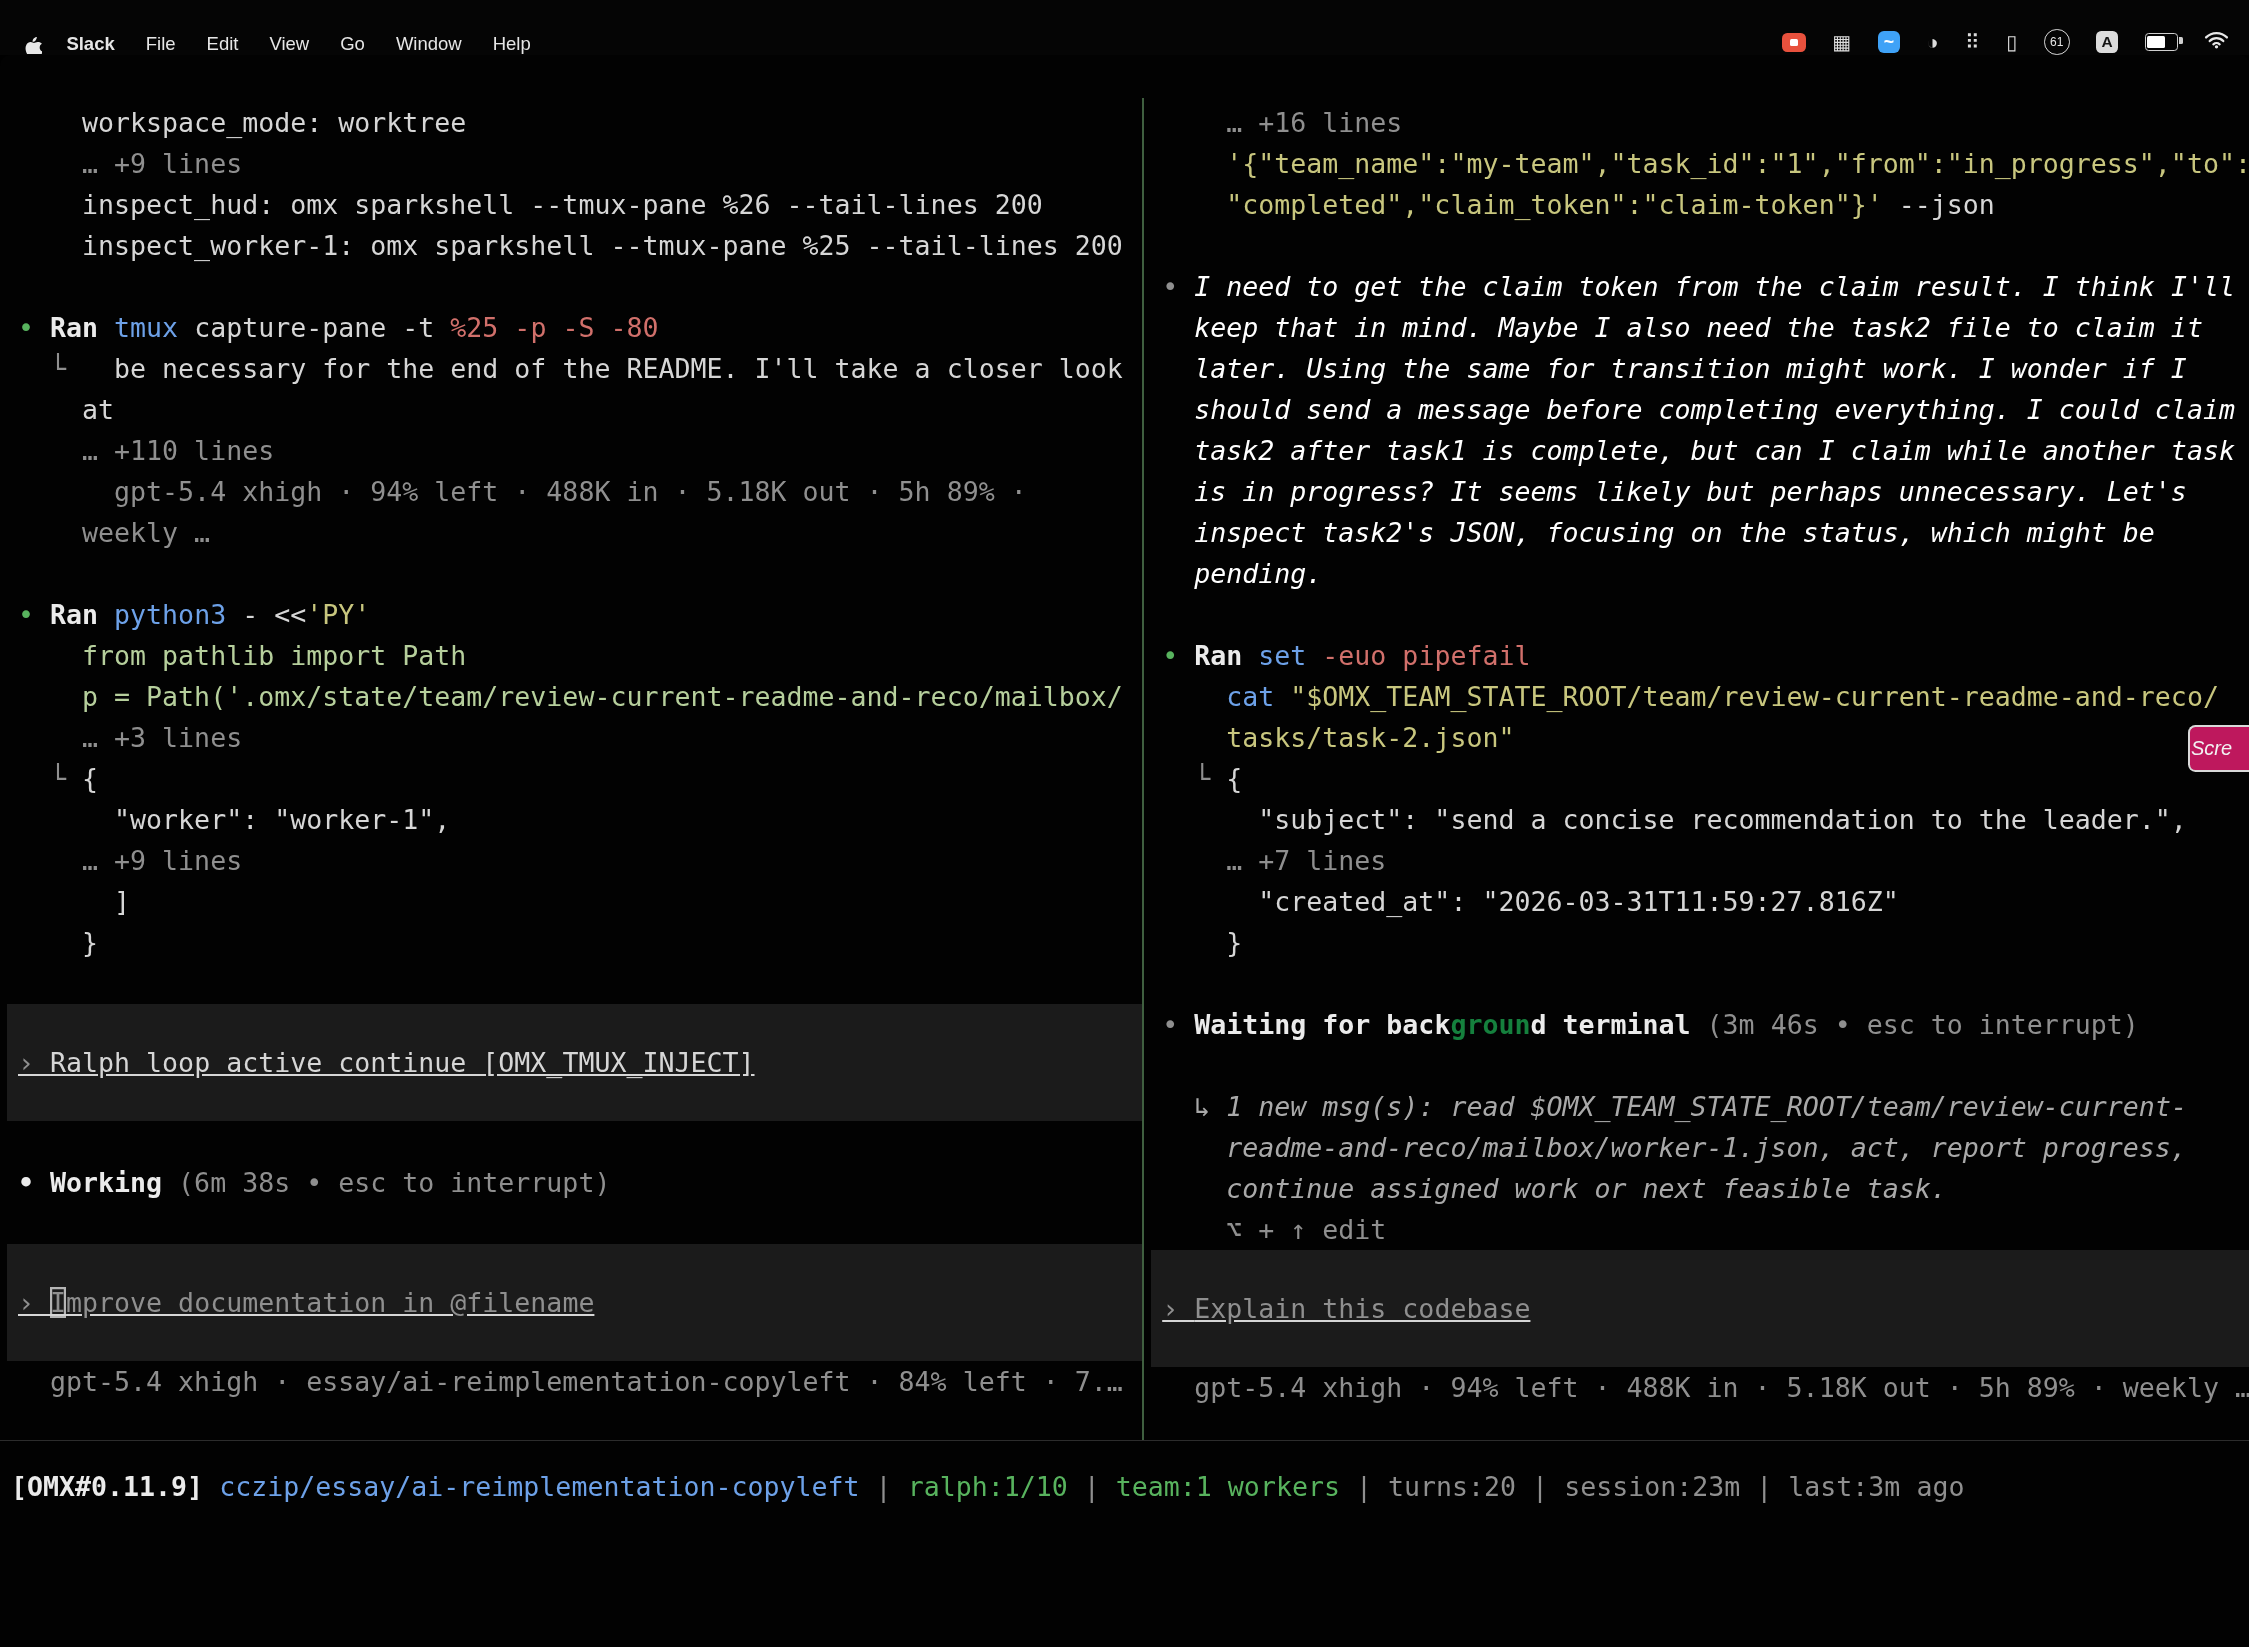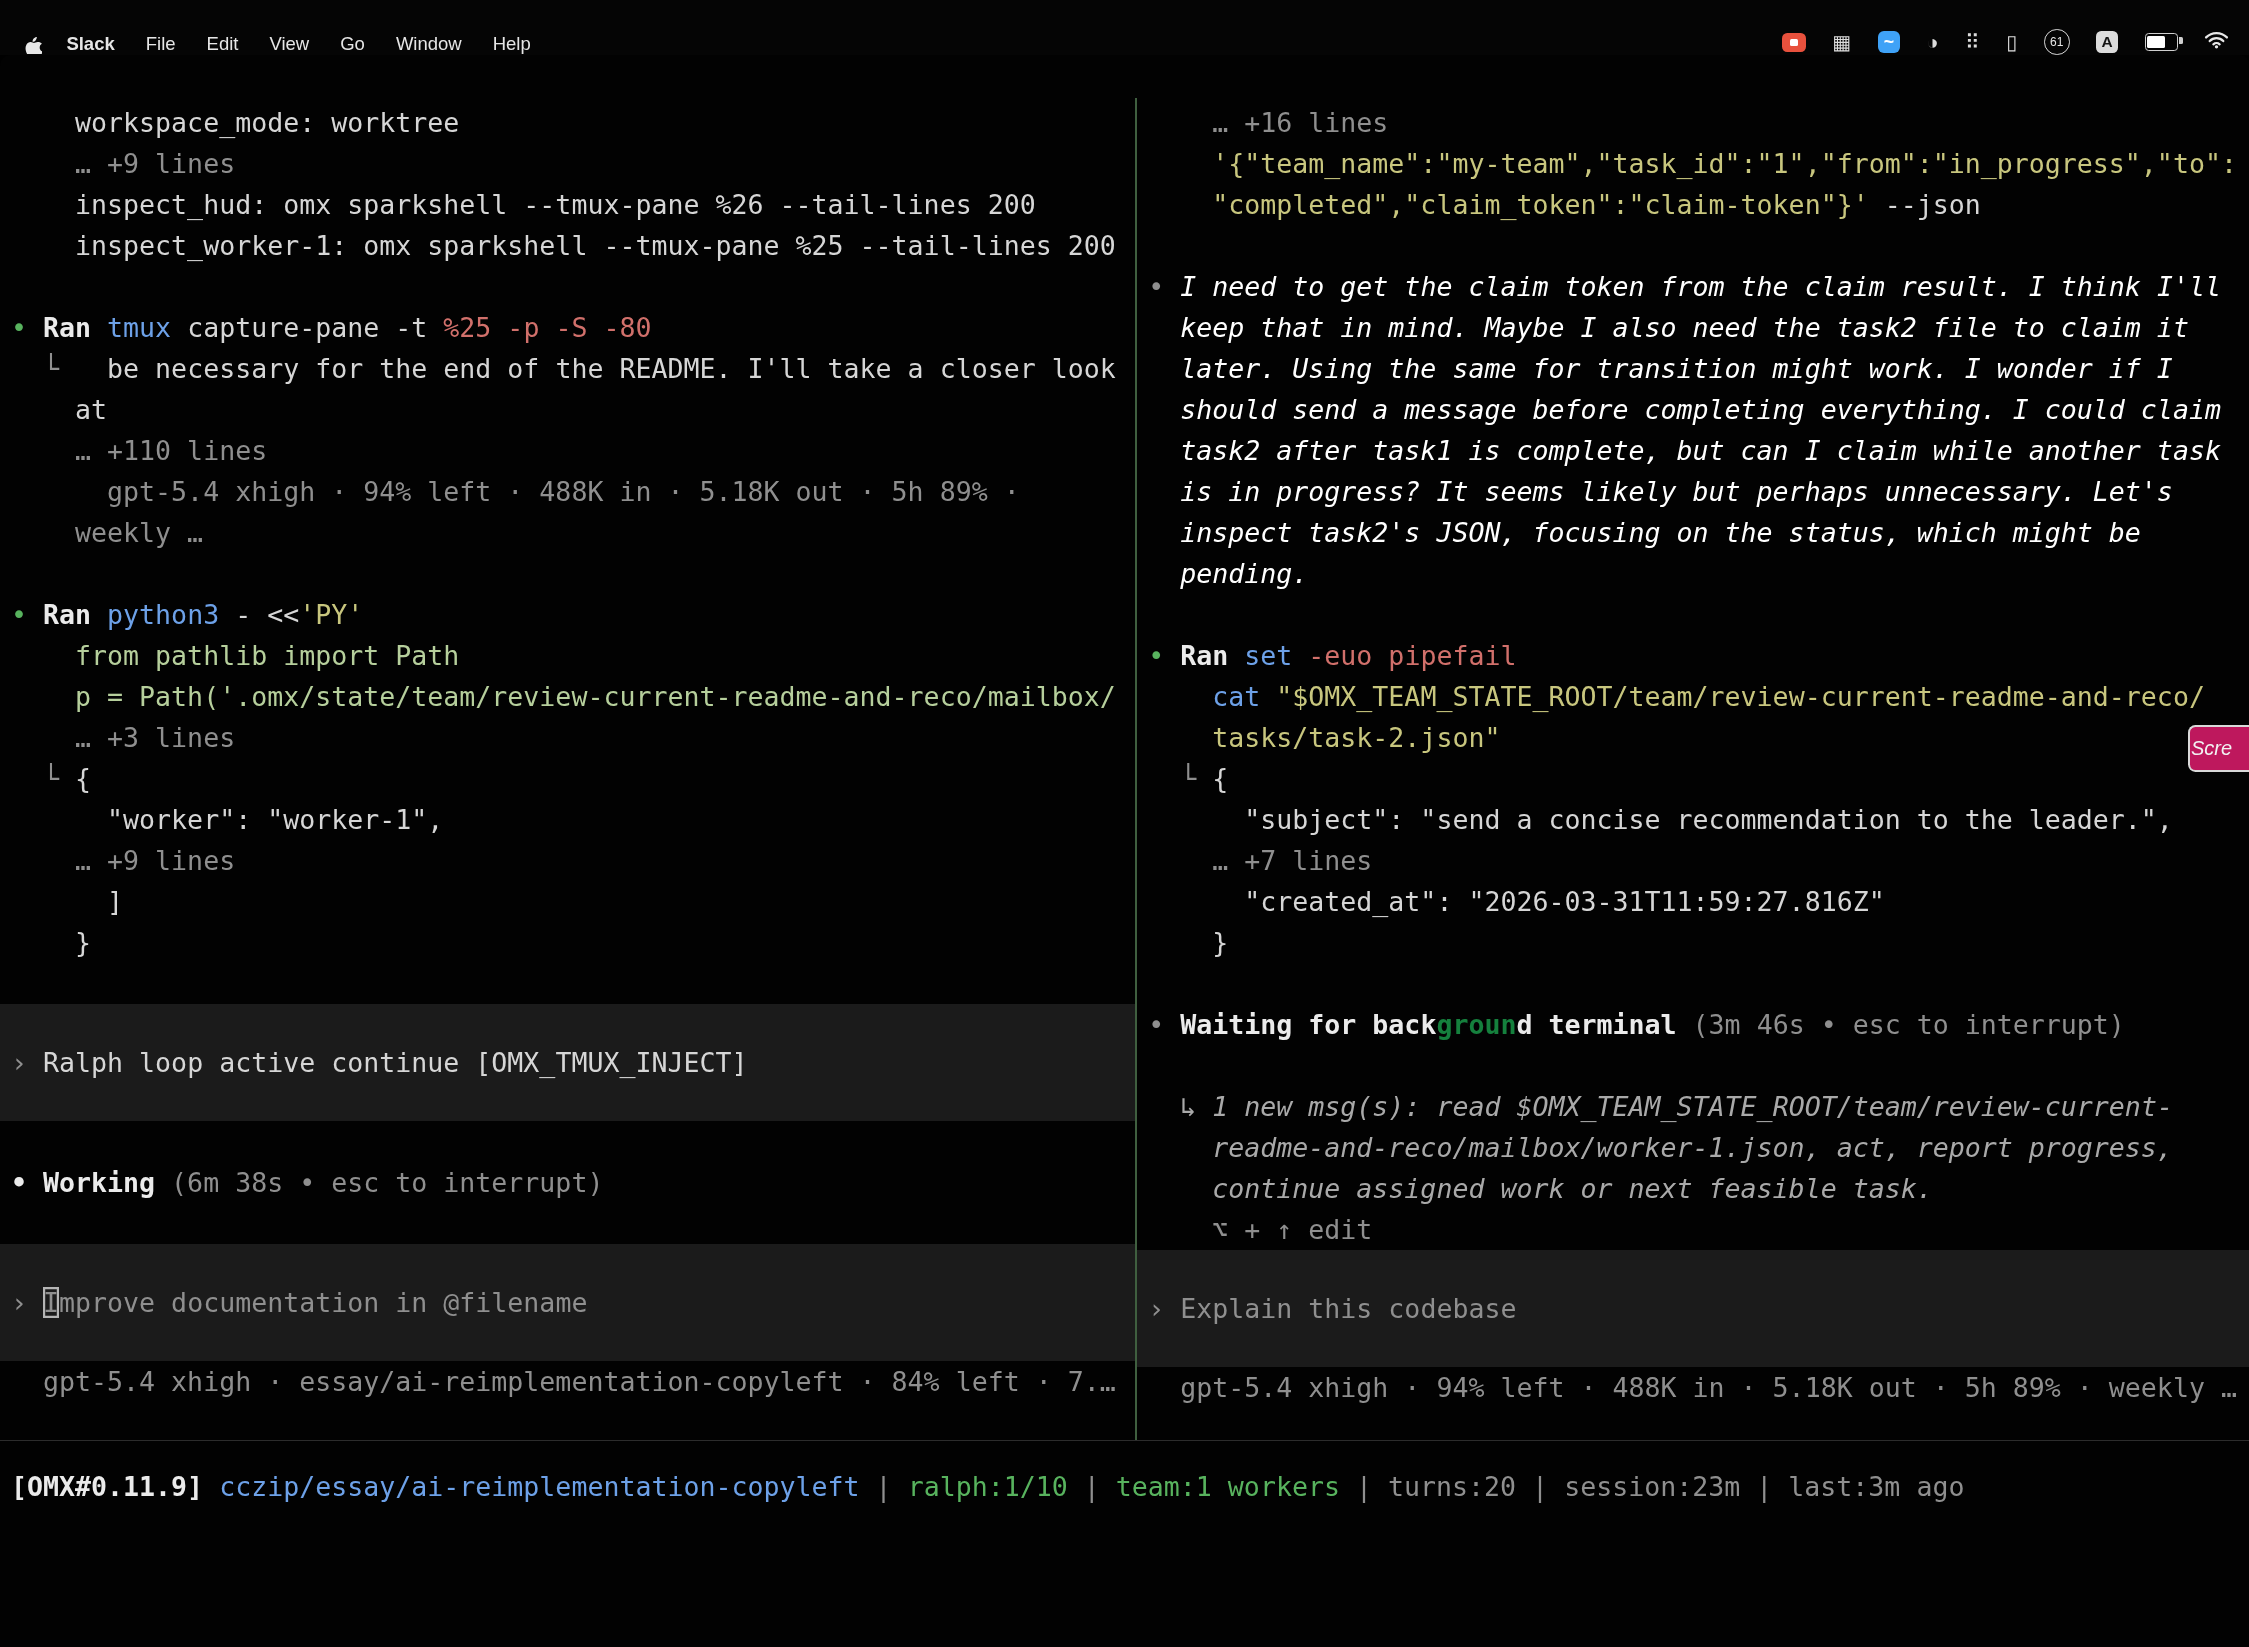--- a/index.html
+++ b/index.html
@@ -35,26 +35,26 @@
   .titlebar{height:43px;background:#3a3a3c;position:relative;display:flex;align-items:center;
             justify-content:center;color:#bdbdbd;font-size:18.5px;}
   .lights{position:absolute;left:17.7px;top:0;bottom:0;display:flex;align-items:center;gap:14px;}
   .light{width:17.7px;height:17.7px;border-radius:50%;background:#5b5b5b;}
   .tb-right{position:absolute;right:17.7px;color:#b0b0b0;font-size:17.7px;}
 
   
   .term{position:absolute;top:43px;left:0;right:0;bottom:0;background:#020202;
         font-family:"DejaVu Sans Mono",monospace;font-size:26.6px;line-height:41px;color:#d6d6d6;}
   .panes{display:flex;height:1342px;border-bottom:1.5px solid #2c2c2c;}
-  .pane{overflow:hidden;padding-top:4.4px;white-space:pre;}
+  .pane{overflow:hidden;padding-top:4.4px;white-space:pre;margin-left:7px;}
   .pane-left{width:1135px;}
   .divider{width:2.2px;background:#3f5f3f;}
   .pane-right{flex:1;}
   .tline{padding-left:11px;height:41px;}
-  .tline.band{background:#1b1b1b;height:auto;padding-top:38px;padding-bottom:38px;}
+  .tline.band{background:#1b1b1b;height:auto;padding-top:38px;padding-bottom:38px;text-decoration:underline;}
 
   .s-fg{color:#d6d6d6;}
   .s-b{color:#ebebeb;font-weight:bold;}
   .s-dim{color:#8f8f8f;}
   .s-grn{color:#58b35e;}
   .s-gb{color:#15803d;font-weight:bold;}
   .s-blu{color:#6da1e8;}
   .s-red{color:#d1706b;}
   .s-yel{color:#c8c67e;}
   .s-py{color:#b6cf9c;}

